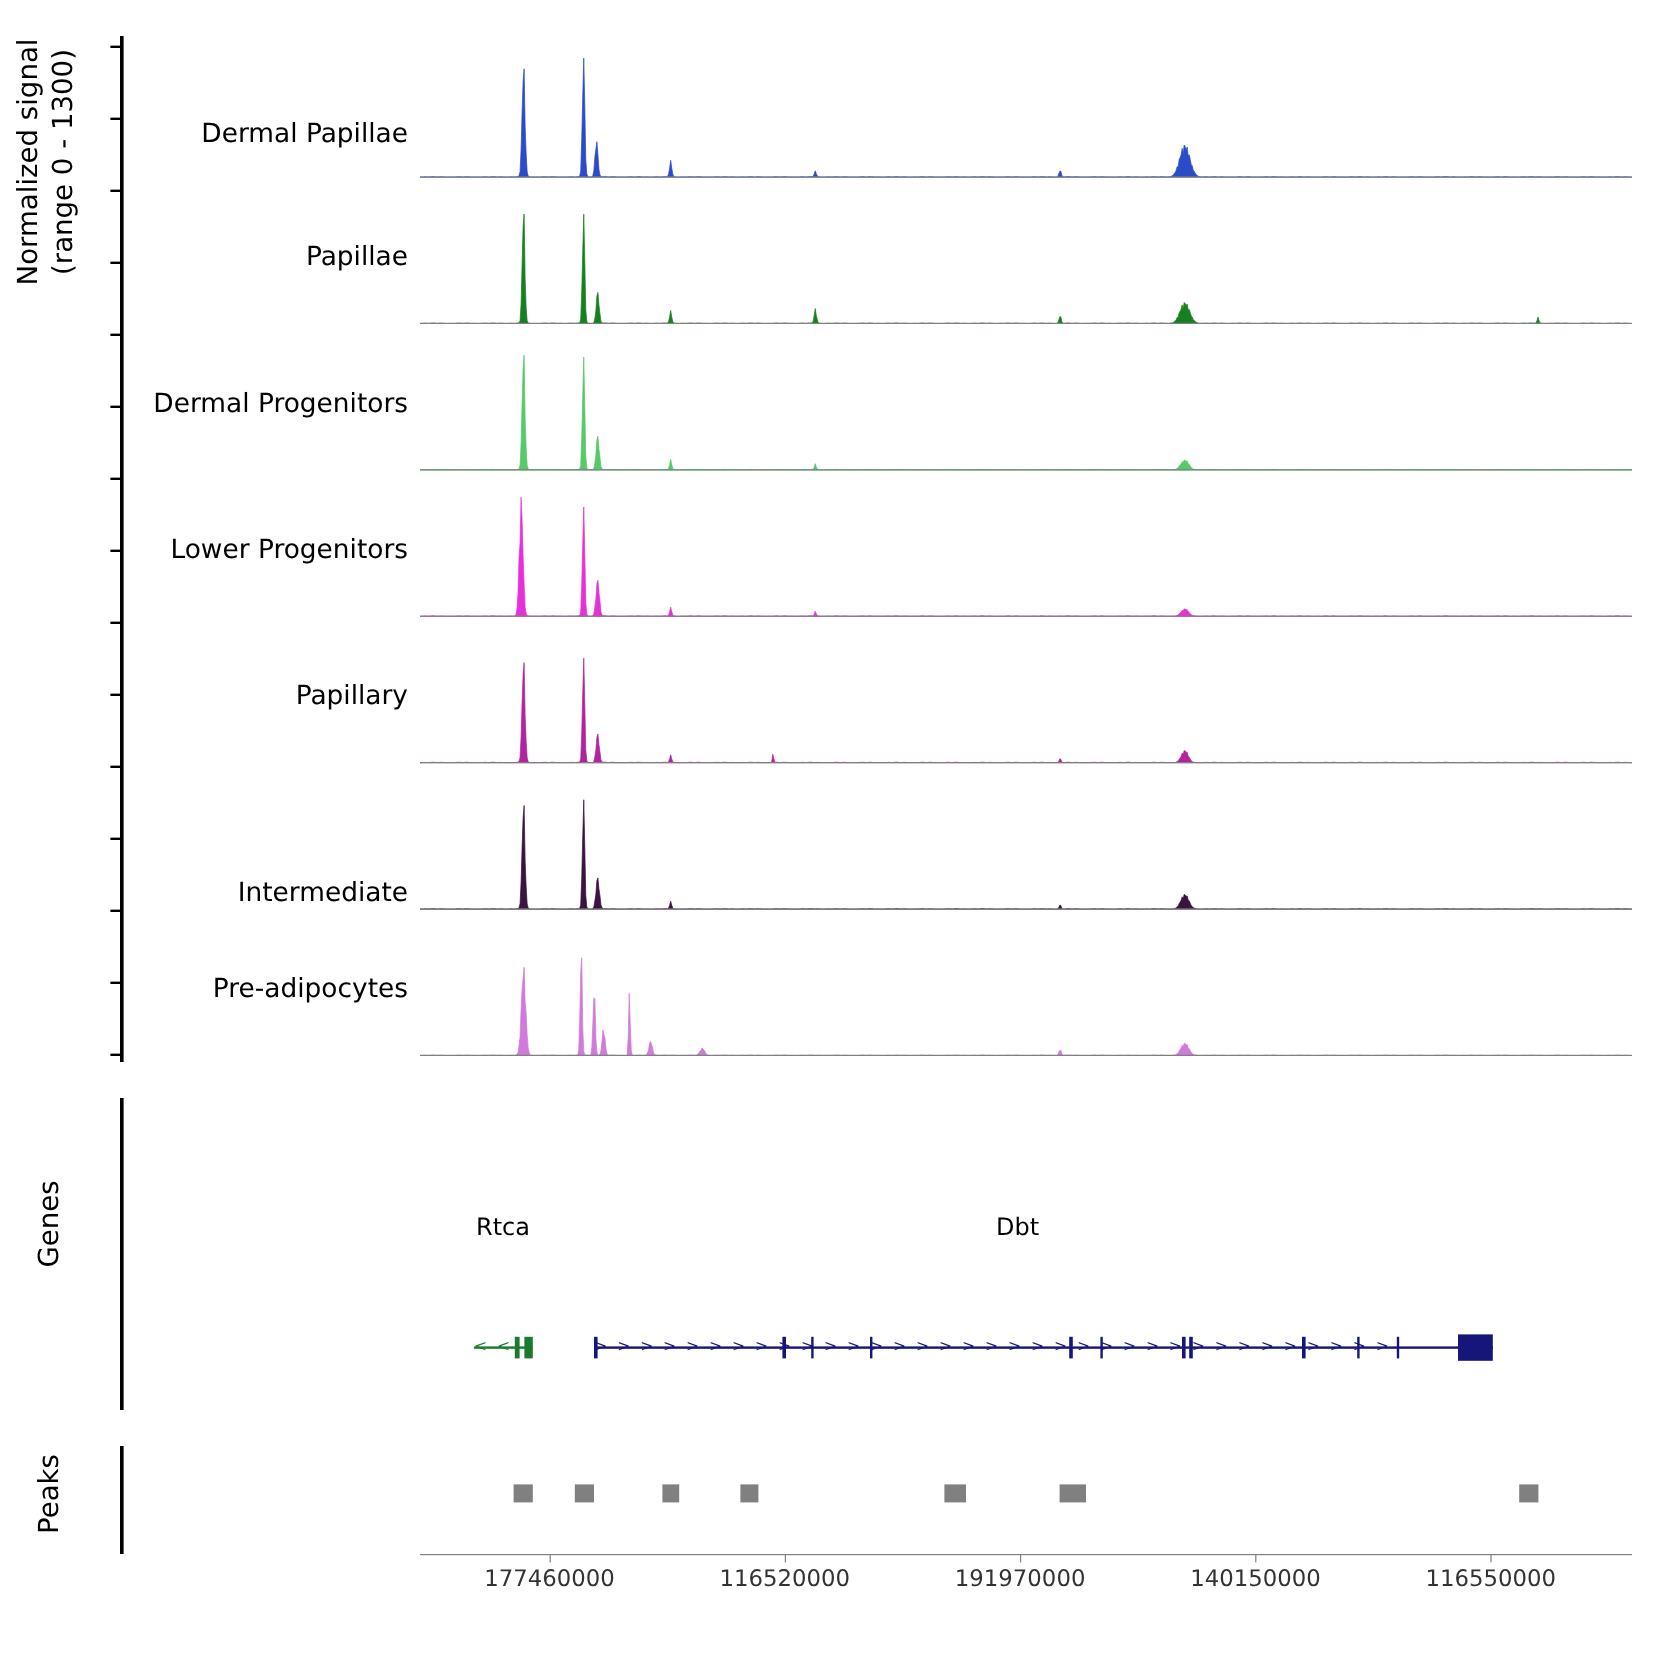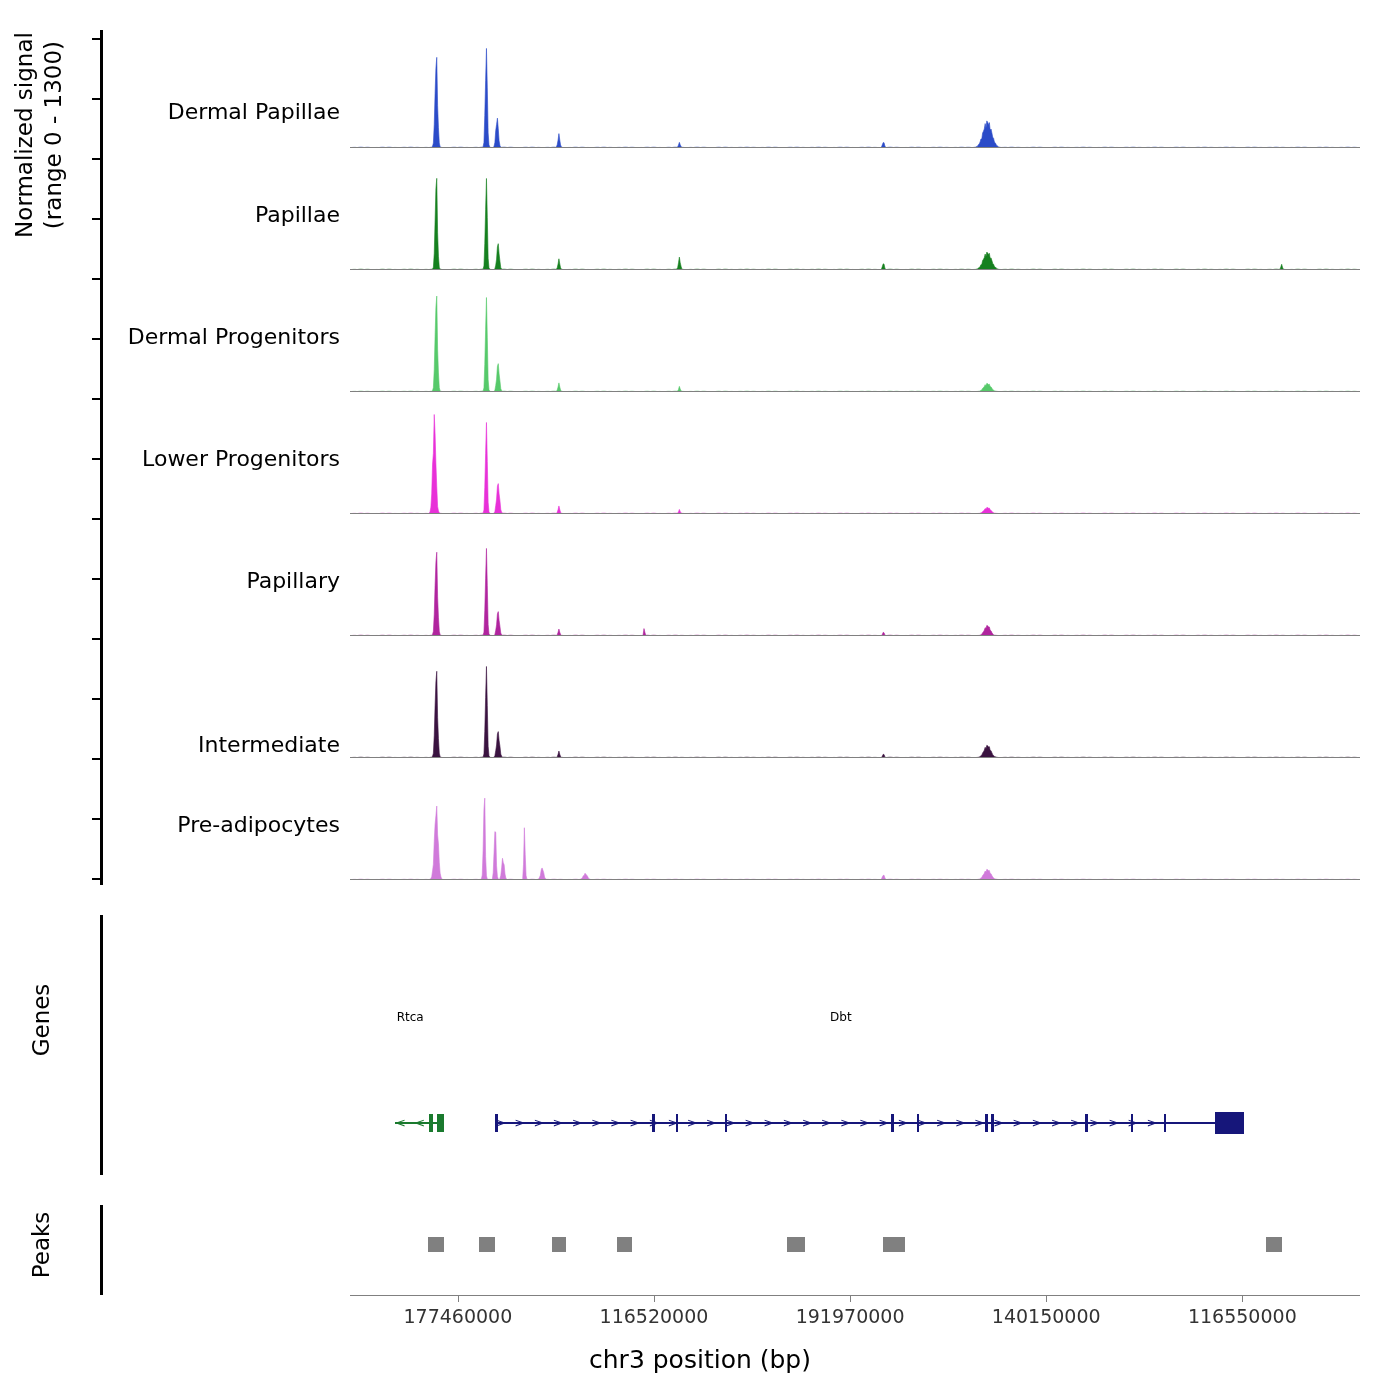--- a/index.html
+++ b/index.html
@@ -74,21 +74,21 @@
   }
 
   
   .gene-panel{
     position:absolute;
     left:350px;width:1010px;
     top:940px;height:240px;
   }
   .gene-name{
     position:absolute;
-    font-size:12px;
+    font-size:20px;
     white-space:nowrap;
   }
   .gene-line{
     position:absolute;
     height:2px;
   }
   .gene-exon{
     position:absolute;
   }
   .arrow-row{
@@ -256,21 +256,20 @@
       <div class="peak" style="left: 129.437px; width: 15.6893px;"></div>
       <div class="peak" style="left: 202px; width: 13.7282px;"></div>
       <div class="peak" style="left: 266.718px; width: 15.6893px;"></div>
       <div class="peak" style="left: 437.34px; width: 17.6505px;"></div>
       <div class="peak" style="left: 533.437px; width: 21.5728px;"></div>
       <div class="peak" style="left: 915.864px; width: 15.6893px;"></div>
     </div>
 
   <div class="xaxis"></div>
   <div id="xticks"></div>
-  <div class="xlabel">chr3 position (bp)</div>
 <div class="xtick" style="left: 457.864px; top: 1295px;"></div>
     <div class="xticklabel" style="left: 457.864px; top: 1305px;">177460000</div>
     <div class="xtick" style="left: 653.981px; top: 1295px;"></div>
     <div class="xticklabel" style="left: 653.981px; top: 1305px; text-align: center;">116520000</div>
     <div class="xtick" style="left: 850.097px; top: 1295px;"></div>
     <div class="xticklabel" style="left: 850.097px; top: 1305px;">191970000</div>
     <div class="xtick" style="left: 1046.21px; top: 1295px;"></div>
     <div class="xticklabel" style="left: 1046.21px; top: 1305px;">140150000</div>
     <div class="xtick" style="left: 1242.33px; top: 1295px;"></div>
     <div class="xticklabel" style="left: 1242.33px; top: 1305px;">116550000</div>

